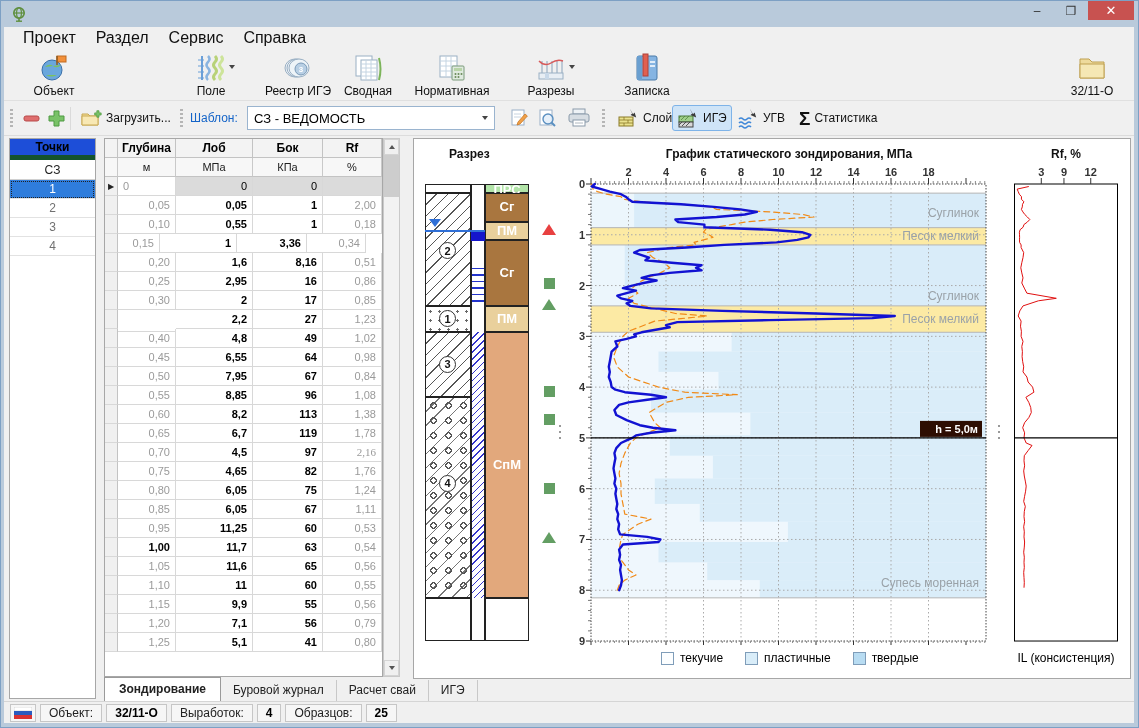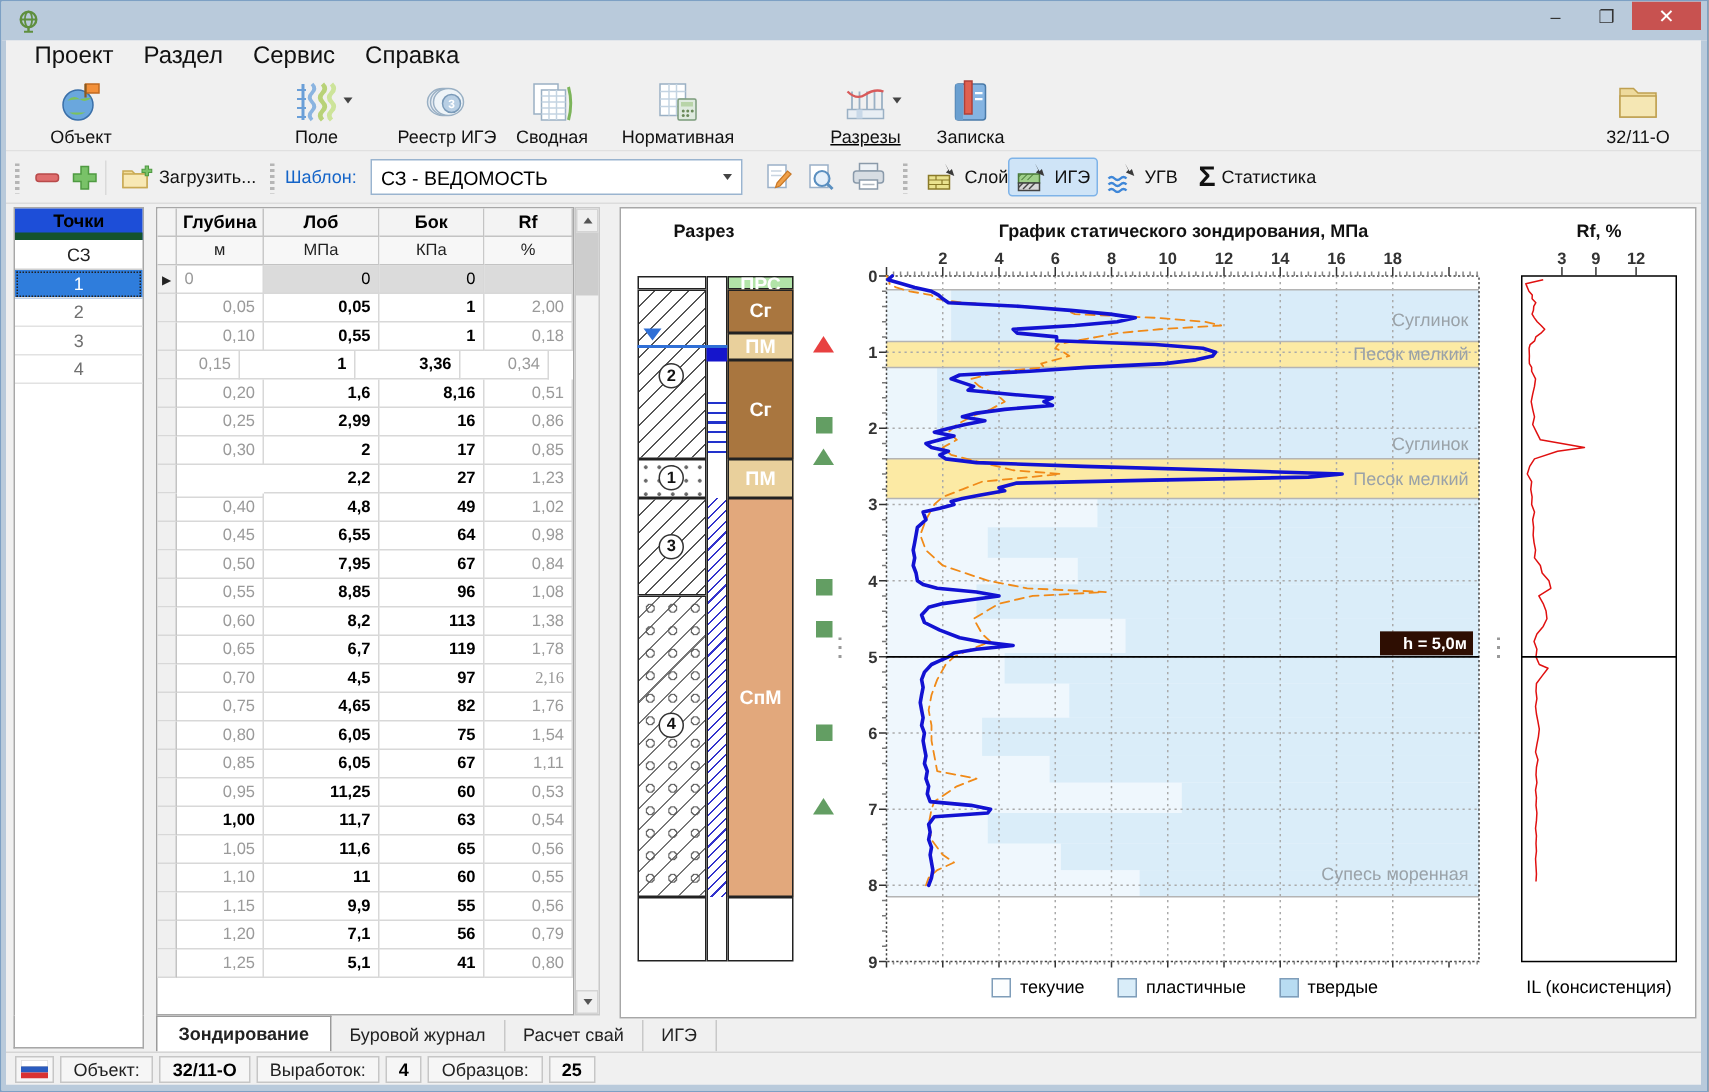--- a/index.html
+++ b/index.html
@@ -199,21 +199,21 @@
             <rect x="15" y="13" width="12" height="14" rx="1" fill="#dfeadf" stroke="#7a9a7a"></rect>
             <rect x="17" y="15" width="8" height="3" fill="#b8d4a8"></rect>
             <circle cx="18.5" cy="21" r="1" fill="#6a8a5a"></circle>
             <circle cx="21.5" cy="21" r="1" fill="#6a8a5a"></circle>
             <circle cx="24.5" cy="21" r="1" fill="#6a8a5a"></circle>
             <circle cx="18.5" cy="24" r="1" fill="#6a8a5a"></circle>
             <circle cx="21.5" cy="24" r="1" fill="#6a8a5a"></circle>
           </svg></span>
         <span class="lbl">Нормативная</span>
       </div>
-      <div class="tb1btn" style="left: 540px; width: 66px; text-decoration: underline;">
+      <div class="tb1btn" style="left: 514px; width: 66px;">
         <span class="ico"><svg width="30" height="30" viewBox="0 0 30 30">
             <rect x="3" y="20" width="24" height="6" fill="#e8eef4" stroke="#9ab0c4"></rect>
             <path d="M6 8v12M11 8v12M16 8v12M21 8v12M26 8v12" stroke="#9ab0c4" stroke-width="1.2"></path>
             <path d="M3 8q6 6 12 2t12-2" fill="none" stroke="#d85a5a" stroke-width="1.5"></path>
             <path d="M9 20h4v6h-4z" fill="#c8d8e8"></path>
           </svg></span>
         <span class="dd tb1dd" style="left: 51px;"></span>
         <span class="lbl">Разрезы</span>
       </div>
       <div class="tb1btn" style="left: 612px; width: 62px;">
@@ -385,21 +385,21 @@
       <div class="grow ">
         <div class="gcell rowhdr" style="width: 13px;"></div>
         <div class="gcell c-depth" style="width: 58px;">0,20</div>
         <div class="gcell c-val" style="width: 77px;">1,6</div>
         <div class="gcell c-val" style="width: 70px;">8,16</div>
         <div class="gcell c-rf" style="width: 59px;">0,51</div>
       </div>
       <div class="grow ">
         <div class="gcell rowhdr" style="width: 13px;"></div>
         <div class="gcell c-depth" style="width: 58px;">0,25</div>
-        <div class="gcell c-val" style="width: 77px;">2,99</div>
+        <div class="gcell c-val" style="width: 77px;">2,95</div>
         <div class="gcell c-val" style="width: 70px;">16</div>
         <div class="gcell c-rf" style="width: 59px;">0,86</div>
       </div>
       <div class="grow ">
         <div class="gcell rowhdr" style="width: 13px;"></div>
         <div class="gcell c-depth" style="width: 58px;">0,30</div>
         <div class="gcell c-val" style="width: 77px;">2</div>
         <div class="gcell c-val" style="width: 70px;">17</div>
         <div class="gcell c-rf" style="width: 59px;">0,85</div>
       </div>
@@ -464,21 +464,21 @@
         <div class="gcell c-depth" style="width: 58px;">0,75</div>
         <div class="gcell c-val" style="width: 77px;">4,65</div>
         <div class="gcell c-val" style="width: 70px;">82</div>
         <div class="gcell c-rf" style="width: 59px;">1,76</div>
       </div>
       <div class="grow ">
         <div class="gcell rowhdr" style="width: 13px;"></div>
         <div class="gcell c-depth" style="width: 58px;">0,80</div>
         <div class="gcell c-val" style="width: 77px;">6,05</div>
         <div class="gcell c-val" style="width: 70px;">75</div>
-        <div class="gcell c-rf" style="width: 59px;">1,54</div>
+        <div class="gcell c-rf" style="width: 59px;">1,24</div>
       </div>
       <div class="grow ">
         <div class="gcell rowhdr" style="width: 13px;"></div>
         <div class="gcell c-depth" style="width: 58px;">0,85</div>
         <div class="gcell c-val" style="width: 77px;">6,05</div>
         <div class="gcell c-val" style="width: 70px;">67</div>
         <div class="gcell c-rf" style="width: 59px;">1,11</div>
       </div>
       <div class="grow ">
         <div class="gcell rowhdr" style="width: 13px;"></div>

